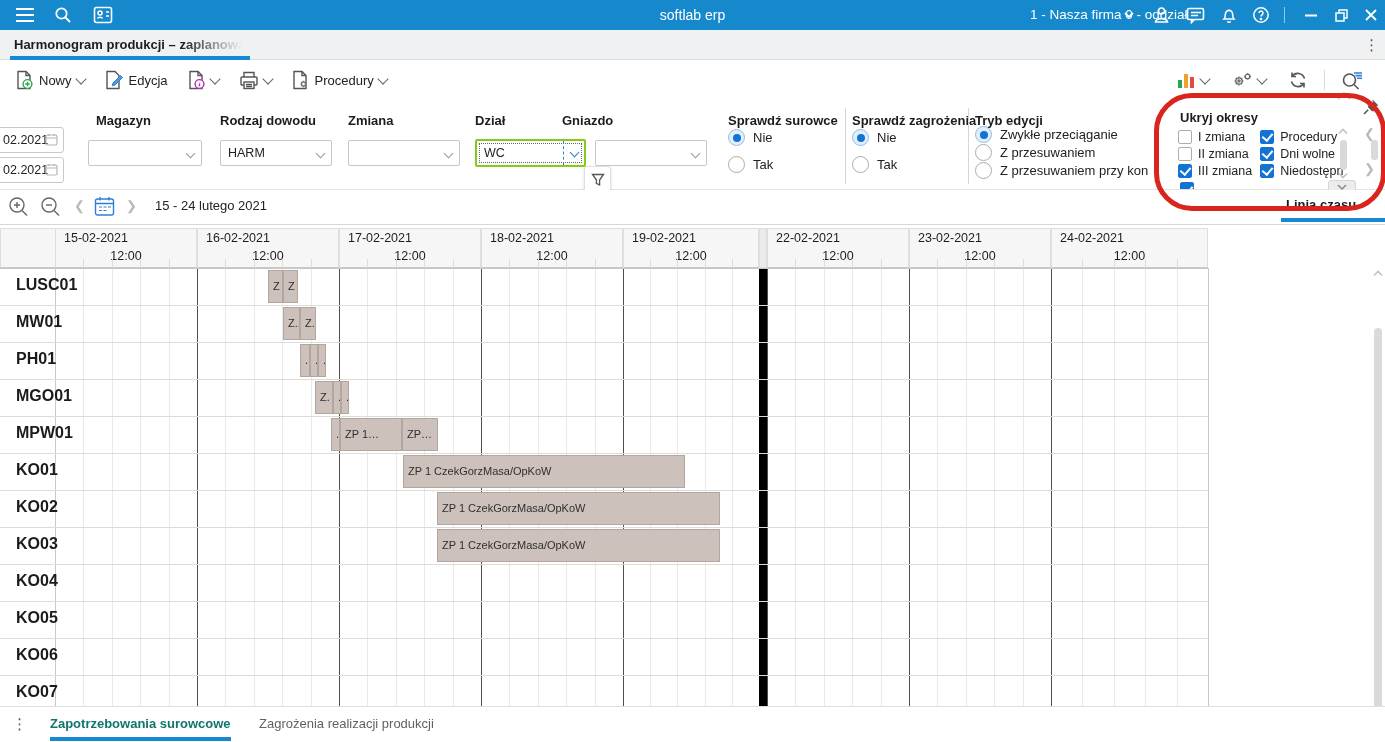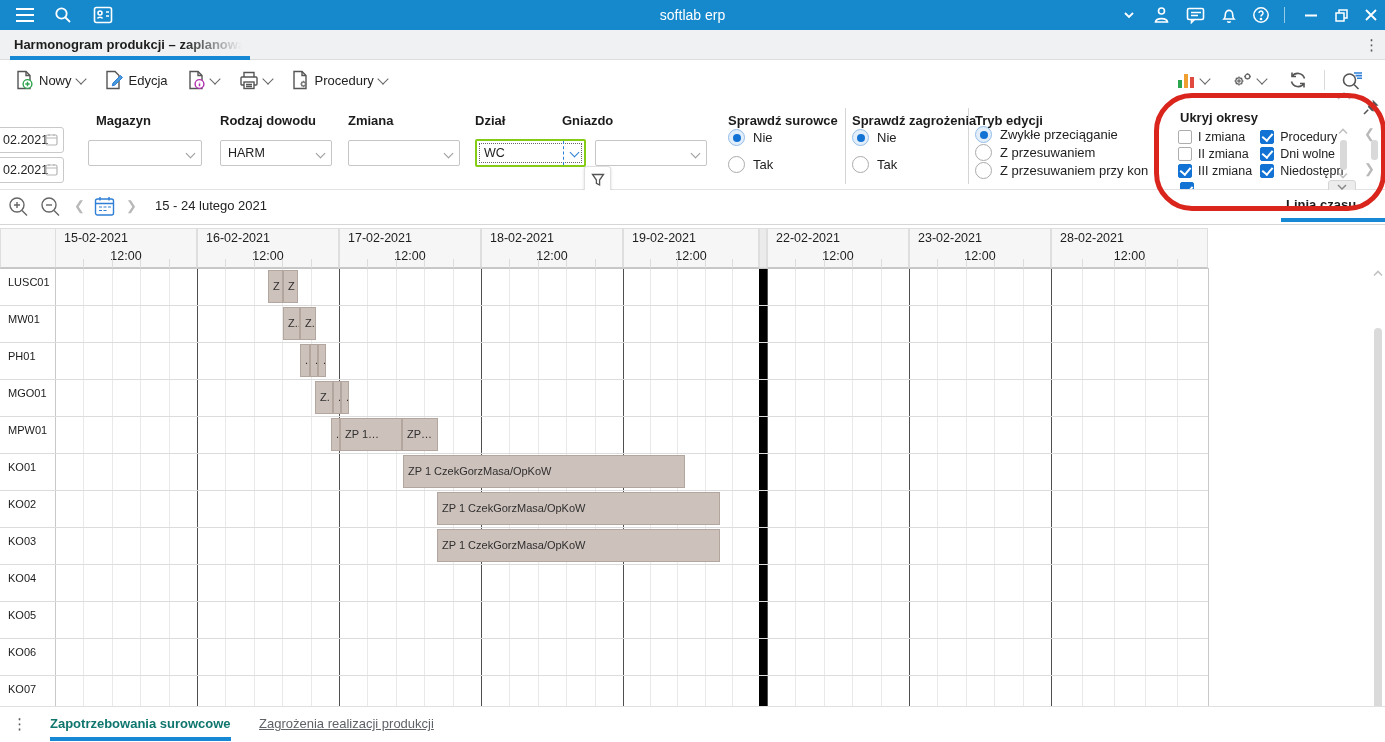--- a/index.html
+++ b/index.html
@@ -68,21 +68,21 @@
         font-size:12.5px;color:#1d1d1d;line-height:19px;padding-left:8px;overflow:hidden;white-space:nowrap}
   .hhour{position:absolute;top:22px;height:21px;background:#f6f6f6;border-left:1px solid #dedede;border-right:1px solid #dedede;
          border-bottom:1px solid #c8c8c8;box-sizing:border-box}
   .h12{position:absolute;top:24px;font-size:12.5px;color:#1d1d1d;transform:translateX(-50%)}
   .tick{position:absolute;top:34px;width:1px;height:9px;background:#dcdcdc}
   .gl{position:absolute;top:43px;bottom:0;width:1px}
   .gl.light{background:#e9e9e9}
   .gl.day{background:#4f4f4f}
   .gl.edge{background:#c9c9c9}
   .rowline{position:absolute;left:0;width:1208px;height:1px;background:#dcdcdc}
-  .rowlab{position:absolute;left:8px;font-size:11px;font-weight:400;color:#1b1b1b;white-space:nowrap}
+  .rowlab{position:absolute;left:16px;font-size:16px;font-weight:700;color:#1b1b1b;white-space:nowrap}
   .wkend{position:absolute;left:759px;top:43px;bottom:0;width:8px;background:#000}
   .wkhdr{position:absolute;left:759px;top:3px;height:40px;width:8px;background:#ebebeb;border:1px solid #dedede;box-sizing:border-box}
   .bar{position:absolute;height:33px;background:#cdc1bb;border:1px solid #b3a69f;box-sizing:border-box;
        font-size:11px;color:#2f2f2f;line-height:31px;padding-left:4px;overflow:hidden;white-space:nowrap;cursor:grab}
   .vscroll{position:absolute;left:1372px;top:45px;bottom:0;width:12px}
   .vthumb{position:absolute;left:2px;top:58px;width:8px;height:406px;border-radius:4px;background:#dadada}
 
   
   .bottombar{position:absolute;left:0;top:706px;width:1385px;height:36px;background:#fff;border-top:1px solid #e0e0e0;box-sizing:border-box}
   .btab{position:absolute;top:0;height:36px;line-height:34px;font-size:13px;white-space:nowrap;cursor:pointer}
@@ -113,20 +113,21 @@
       </svg>
   </div>
   <div class="tb-ic" style="left:88px;width:30px">
     <svg width="20" height="18" viewBox="0 0 20 18" fill="none" stroke="#fff" stroke-width="1.6">
         <rect x="1.5" y="1.5" width="17" height="15" rx="2"></rect>
         <circle cx="7" cy="7" r="2"></circle>
         <path d="M4.5 12.5c.6-1.6 4.4-1.6 5 0M13 6h3M13 10h3"></path>
       </svg>
   </div>
   <div class="ttl">softlab erp</div>
+  <div class="comp" style="left:1030px">1 - Nasza firma 0 - oddział</div>
   <div class="tb-ic" style="left:1118px;width:22px">
     <svg width="10" height="7" viewBox="0 0 10 7" fill="none" stroke="#fff" stroke-width="1.8">
         <path d="M1 1l4 4 4-4"></path>
       </svg>
   </div>
   <div class="tb-ic" style="left:1148px;width:26px">
     <svg width="17" height="18" viewBox="0 0 17 18" fill="none" stroke="#fff" stroke-width="1.6">
         <circle cx="8.5" cy="5" r="3"></circle>
         <path d="M2.5 16c.8-4.5 11.2-4.5 12 0z"></path>
       </svg>
@@ -561,21 +562,21 @@
     <div class="h12" style="left: 980px;">12:00</div>
     <div class="tick" style="left: 937px;"></div>
     <div class="gl light" style="left: 937px;"></div>
     <div class="tick" style="left: 966px;"></div>
     <div class="gl light" style="left: 966px;"></div>
     <div class="tick" style="left: 994px;"></div>
     <div class="gl light" style="left: 994px;"></div>
     <div class="tick" style="left: 1023px;"></div>
     <div class="gl light" style="left: 1023px;"></div>
     <div class="gl day" style="left: 909px;"></div>
-    <div class="hday" style="left: 1051px; width: 157px;">28-02-2021</div>
+    <div class="hday" style="left: 1051px; width: 157px;">24-02-2021</div>
     <div class="hhour" style="left: 1051px; width: 157px;"></div>
     <div class="h12" style="left: 1129.5px;">12:00</div>
     <div class="tick" style="left: 1082px;"></div>
     <div class="gl light" style="left: 1082px;"></div>
     <div class="tick" style="left: 1114px;"></div>
     <div class="gl light" style="left: 1114px;"></div>
     <div class="tick" style="left: 1145px;"></div>
     <div class="gl light" style="left: 1145px;"></div>
     <div class="tick" style="left: 1177px;"></div>
     <div class="gl light" style="left: 1177px;"></div>
@@ -623,16 +624,16 @@
     <div class="rowline" style="top: 413px; background: rgb(220, 220, 220);"></div>
     <div class="rowlab" style="top: 421px;">KO06</div>
     <div class="rowline" style="top: 450px; background: rgb(220, 220, 220);"></div>
     <div class="rowlab" style="top: 458px;">KO07</div>
   </div>
 
 <div class="bottombar" id="bottombar">
   <div class="abs kebab" style="left:12px;top:10px">⋮</div>
 <div class="btab active" style="left: 50px;">Zapotrzebowania surowcowe</div>
     <div class="btab-ul" style="left: 50px; width: 181px;"></div>
-    <div class="btab inactive" style="left: 259px; text-decoration: underline;">Zagrożenia realizacji produkcji</div>
+    <div class="btab inactive" style="left: 259px;">Zagrożenia realizacji produkcji</div>
   </div>
 
 <div class="red-ellipse"></div>
 
 </body></html>

